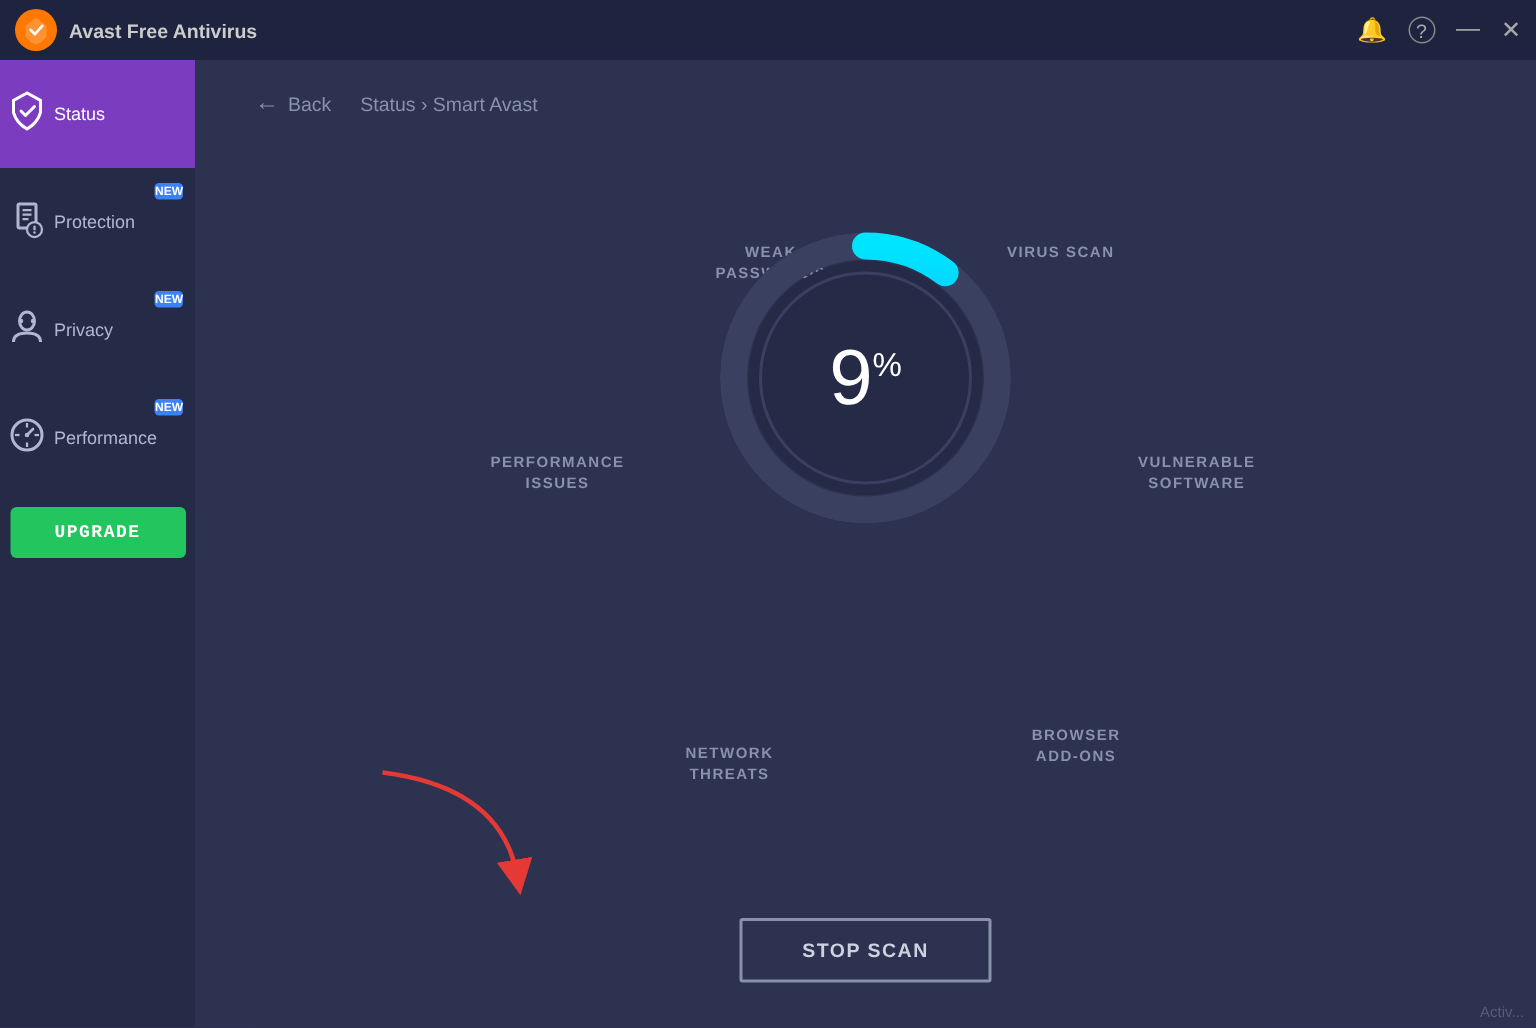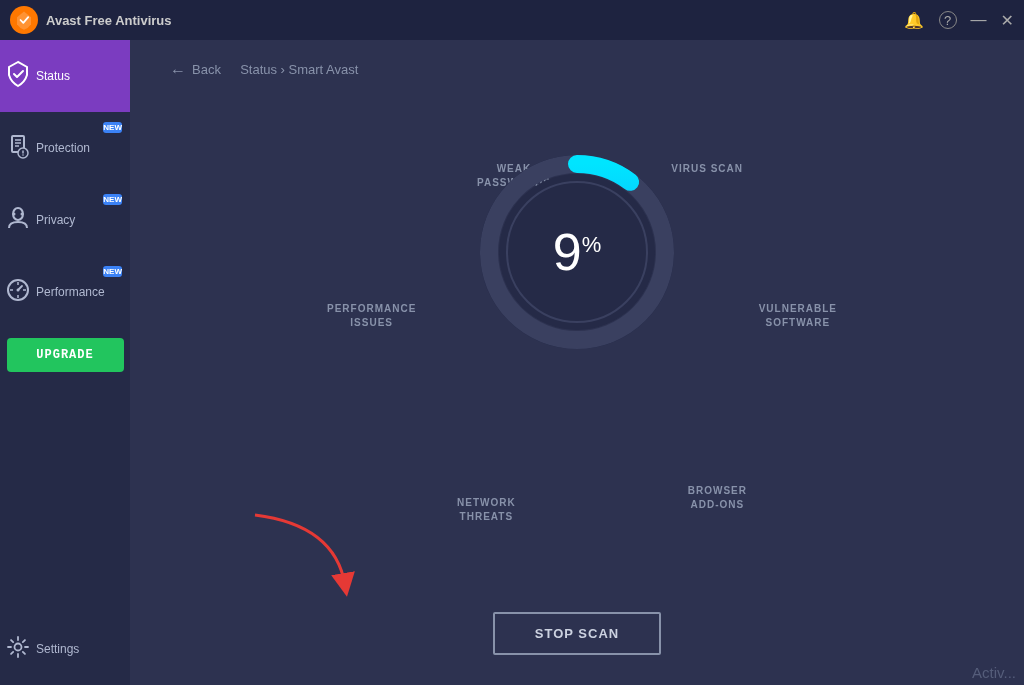--- a/index.html
+++ b/index.html
@@ -269,21 +269,21 @@
       left: 115px;
       pointer-events: none;
     }
 
     
     .bottom-bar {
       position: absolute;
       bottom: 0;
       right: 0;
       color: #555d7a;
-      font-size: 15px;
+      font-size: 10px;
       padding: 4px 8px;
     }
   </style>
 </head>
 <body>
 
 <div class="title-bar">
 
   <svg class="title-bar-logo" viewBox="0 0 40 40">
     <circle cx="20" cy="20" r="20" fill="#FF7800"></circle>
@@ -356,29 +356,20 @@
         </svg>
       </div>
       <span>Performance</span>
     </div>
 
     <button class="upgrade-btn">UPGRADE</button>
 
     <div style="flex:1"></div>
 
     <div class="sidebar-bottom">
-      <div class="sidebar-item">
-        <div class="icon-wrap">
-          <svg viewBox="0 0 28 28" fill="none" width="22" height="22">
-            <circle cx="14" cy="14" r="3.5" stroke="#b0b8d0" stroke-width="1.8"></circle>
-            <path d="M14 4 L14 7 M14 21 L14 24 M4 14 L7 14 M21 14 L24 14 M7.05 7.05 L9.17 9.17 M18.83 18.83 L20.95 20.95 M20.95 7.05 L18.83 9.17 M9.17 18.83 L7.05 20.95" stroke="#b0b8d0" stroke-width="1.8" stroke-linecap="round"></path>
-          </svg>
-        </div>
-        <span>Settings</span>
-      </div>
     </div>
   </div>
 
   <div class="main-content">
 
     <div class="breadcrumb">
       <span class="back-arrow">← </span>
       <span>Back</span>
       <span class="separator">&nbsp;&nbsp;</span>
       <span>Status › Smart Avast</span>

